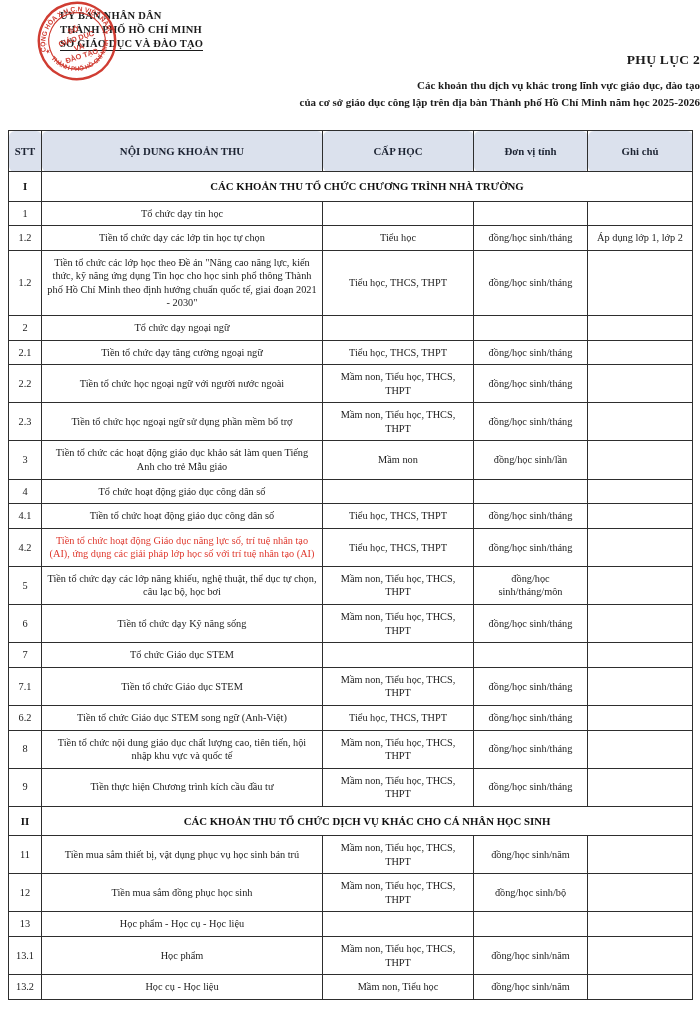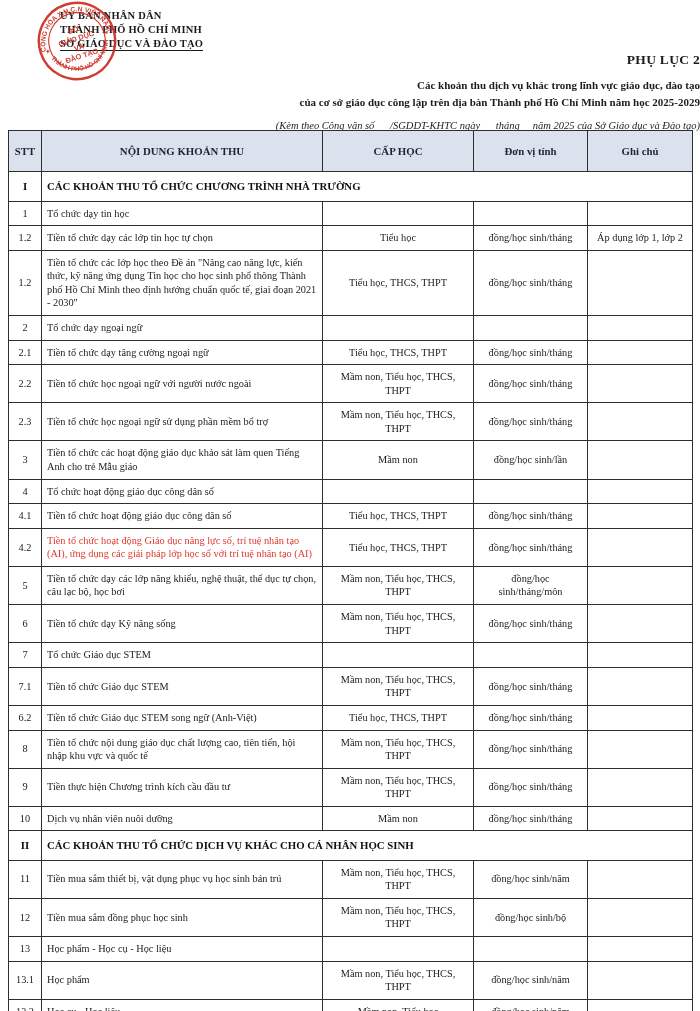--- a/index.html
+++ b/index.html
@@ -36,24 +36,24 @@
   table.fees col.w-cap{width:151px;}
   table.fees col.w-dvt{width:114px;}
   table.fees col.w-ghi{width:105px;}
   table.fees th,table.fees td{
     border:1px solid #2e2e2e;vertical-align:middle;
     padding:5px 5px;overflow:hidden;
   }
   table.fees{border:1.5px solid #2e2e2e;}
   table.fees thead th{
     background:#dbe1ed;color:#1d2433;font-weight:700;
-    text-align:center;font-size:10.8px;padding:13px 4px;
+    text-align:center;font-size:10.8px;padding:13px 4px;border-radius:6px;
   }
   td.c-stt{text-align:center;}
-  td.c-content{text-align:left;padding-left:7px;padding-right:6px;}
+  td.c-content{text-align:center;padding-left:7px;padding-right:6px;}
   td.c-mid{text-align:center;}
   tr[data-name="section-row"] td{font-weight:700;font-size:10.8px;padding-top:7px;padding-bottom:7px;color:#111;}
   tr.red td.c-content{color:#df392e;}
   
   .seal text{fill:#cd2d22;font-family:"Liberation Sans","DejaVu Sans",sans-serif;}
 </style>
 </head>
 <body>
 
 <div class="letterhead" data-name="letterhead">
@@ -81,22 +81,21 @@
     <text x="84" y="53.5" font-size="7" data-name="seal-star-right-icon">★</text>
     <text x="50" y="39" font-size="9" font-weight="bold" text-anchor="middle" data-name="seal-center-line-1">SỞ</text>
     <text x="50" y="50" font-size="9" font-weight="bold" text-anchor="middle" data-name="seal-center-line-2">GIÁO DỤC</text>
     <text x="50" y="61" font-size="9" font-weight="bold" text-anchor="middle" data-name="seal-center-line-3">VÀ</text>
     <text x="50" y="72" font-size="9" font-weight="bold" text-anchor="middle" data-name="seal-center-line-4">ĐÀO TẠO</text>
   </svg>
 
   <div class="title-block" data-name="title-block">
     <div class="title-main" data-name="document-title">PHỤ LỤC 2</div>
     <div class="title-sub" data-name="document-subtitle-line1">Các khoản thu dịch vụ khác trong lĩnh vực giáo dục, đào tạo</div>
-    <div class="title-sub" data-name="document-subtitle-line2">của cơ sở giáo dục công lập trên địa bàn Thành phố Hồ Chí Minh năm học 2025-2029</div>
-    <div class="title-note" data-name="document-reference-note">(Kèm theo Công văn số      /SGDDT-KHTC ngày      tháng     năm 2025 của Sở Giáo dục và Đào tạo)</div>
+    <div class="title-sub" data-name="document-subtitle-line2">của cơ sở giáo dục công lập trên địa bàn Thành phố Hồ Chí Minh năm học 2025-2026</div>
   </div>
 </div>
 
 <table class="fees" data-name="fees-table">
   <colgroup>
     <col class="w-stt">
       <col class="w-content">
       <col class="w-cap">
       <col class="w-dvt">
       <col class="w-ghi">
@@ -234,27 +233,20 @@
         <td class="c-mid" data-name="row-don-vi">đồng/học sinh/tháng</td>
         <td class="c-mid" data-name="row-ghi-chu"></td>
       </tr>
       <tr data-name="table-row">
         <td class="c-stt" data-name="row-stt">9</td>
         <td class="c-content" data-name="row-content">Tiền thực hiện Chương trình kích cầu đầu tư</td>
         <td class="c-mid" data-name="row-cap-hoc">Mầm non, Tiểu học, THCS, THPT</td>
         <td class="c-mid" data-name="row-don-vi">đồng/học sinh/tháng</td>
         <td class="c-mid" data-name="row-ghi-chu"></td>
       </tr>
-      <tr data-name="table-row">
-        <td class="c-stt" data-name="row-stt">10</td>
-        <td class="c-content" data-name="row-content">Dịch vụ nhân viên nuôi dưỡng</td>
-        <td class="c-mid" data-name="row-cap-hoc">Mầm non</td>
-        <td class="c-mid" data-name="row-don-vi">đồng/học sinh/tháng</td>
-        <td class="c-mid" data-name="row-ghi-chu"></td>
-      </tr>
       <tr data-name="section-row">
         <td class="c-stt" data-name="row-stt">II</td>
         <td class="c-content" data-name="row-content" colspan="4">CÁC KHOẢN THU TỔ CHỨC DỊCH VỤ KHÁC CHO CÁ NHÂN HỌC SINH</td>
       </tr>
       <tr data-name="table-row">
         <td class="c-stt" data-name="row-stt">11</td>
         <td class="c-content" data-name="row-content">Tiền mua sắm thiết bị, vật dụng phục vụ học sinh bán trú</td>
         <td class="c-mid" data-name="row-cap-hoc">Mầm non, Tiểu học, THCS, THPT</td>
         <td class="c-mid" data-name="row-don-vi">đồng/học sinh/năm</td>
         <td class="c-mid" data-name="row-ghi-chu"></td>

